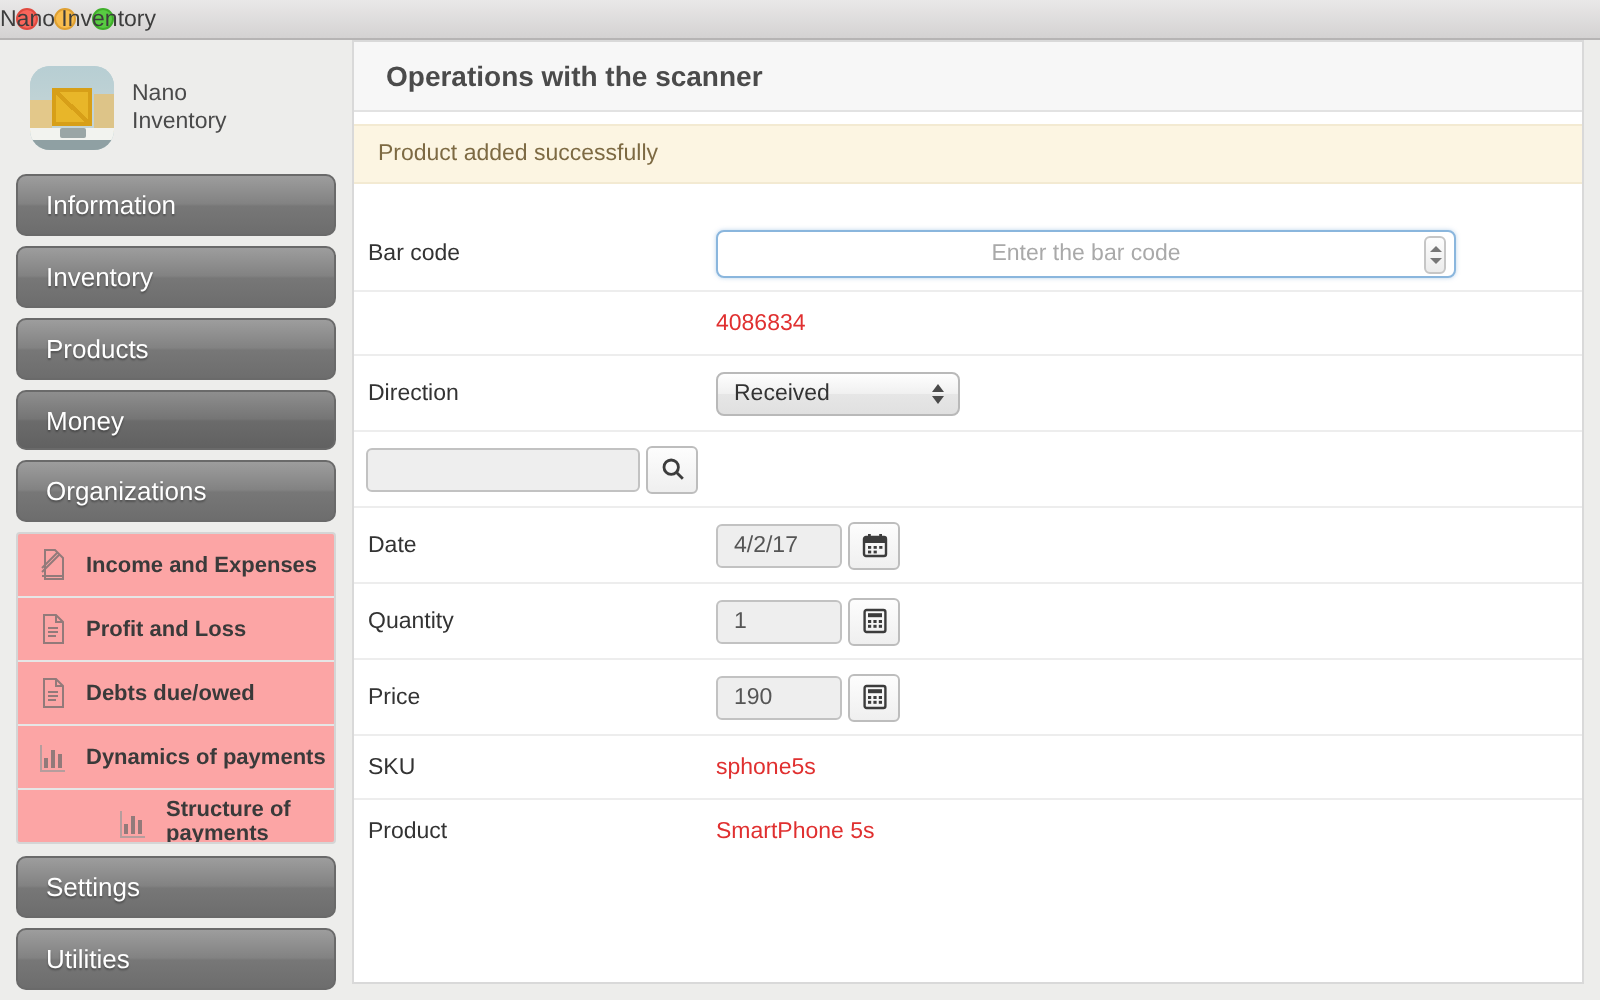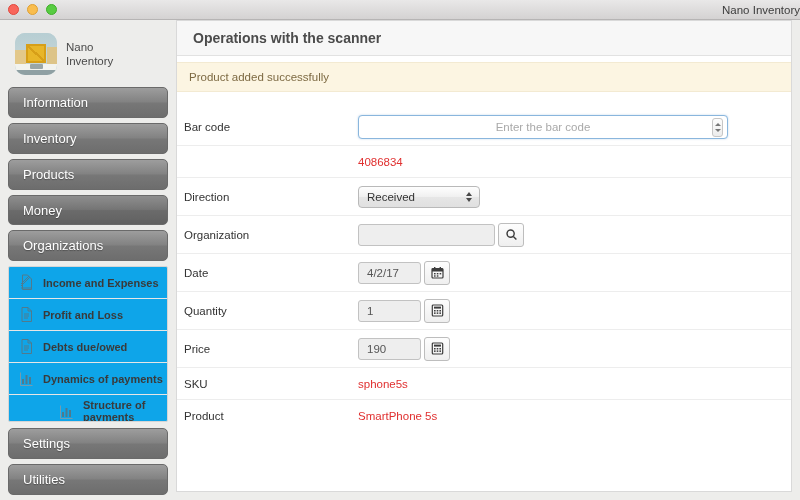--- a/index.html
+++ b/index.html
@@ -22,21 +22,21 @@
     border-bottom: 1px solid #b6b4b4;
     display: flex; align-items: center;
     position: relative; flex: none;
   }
   .traffic { display: flex; gap: 8px; padding-left: 8px; align-items: center; }
   .dot { width: 11px; height: 11px; border-radius: 50%; }
   .dot.red    { background: #f9655b; border: 1px solid #e0493f; }
   .dot.yellow { background: #f9bd4e; border: 1px solid #dfa032; }
   .dot.green  { background: #58cc42; border: 1px solid #3faf2a; }
   .title-text {
-    position: absolute; left: 0; right: 0; text-align: right;
+    position: absolute; left: 0; right: 0; text-align: left;
     font-size: 11.5px; color: #3d3d3d;
   }
   
   .body { flex: 1; display: flex; background: #ededeb; overflow: hidden; }
   
   .sidebar {
     width: 176px; flex: none;
     background: #ededeb;
     padding: 10px 8px 0 8px;
     display: flex; flex-direction: column;
@@ -74,21 +74,21 @@
     font-size: 13px; color: #ffffff;
     background: linear-gradient(to bottom, #9d9d9d 0%, #828282 48%, #777777 52%, #6d6d6d 100%);
     border: 1px solid #6a6a6a;
     text-shadow: 0 1px 1px rgba(0,0,0,0.32);
     cursor: default;
   }
   .nav-item.active {
     background: linear-gradient(to bottom, #8e8e8e 0%, #757575 48%, #6b6b6b 52%, #616161 100%);
   }
   .submenu {
-    background: #0ea5e9;
+    background: #fca5a5;
     border: 1px solid #d5d5d5;
     border-radius: 2px;
     margin-bottom: 6px;
     overflow: hidden;
   }
   .sub-item {
     height: 32px; display: flex; align-items: center; gap: 8px;
     padding-left: 9px;
     border-bottom: 1px solid #e6e6e6;
     font-size: 11px; font-weight: bold; color: #3a3a3a;
@@ -334,21 +334,20 @@
               <span>Received</span>
               <span class="sel-arrows">
                 <i class="up"></i>
                   <i class="dn"></i>
               </span>
             </div>
           </div>
         </div>
 
         <div class="row tall">
-          <div class="lbl">Organization</div>
           <div class="val">
             <div class="fld org"></div>
             <div class="iconbtn">
               <span>
                 <svg width="13" height="13" viewBox="0 0 13 13" fill="none" stroke="#3c3c3c" stroke-width="1.4">
                   <circle cx="5.6" cy="5.6" r="3.6"></circle>
                     <path d="M8.4 8.4l3 3"></path>
                 </svg>
               </span>
             </div>

